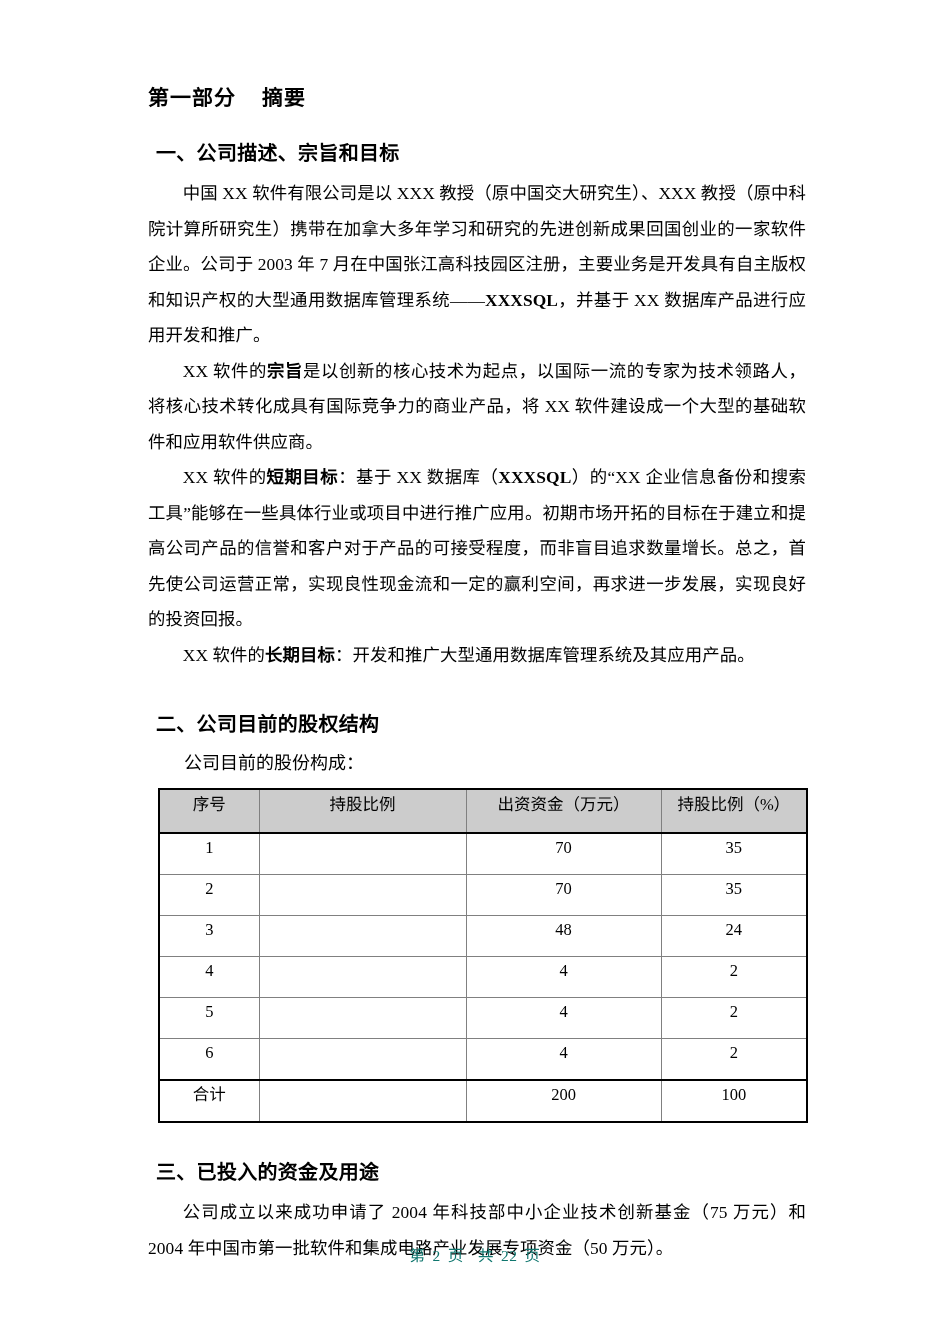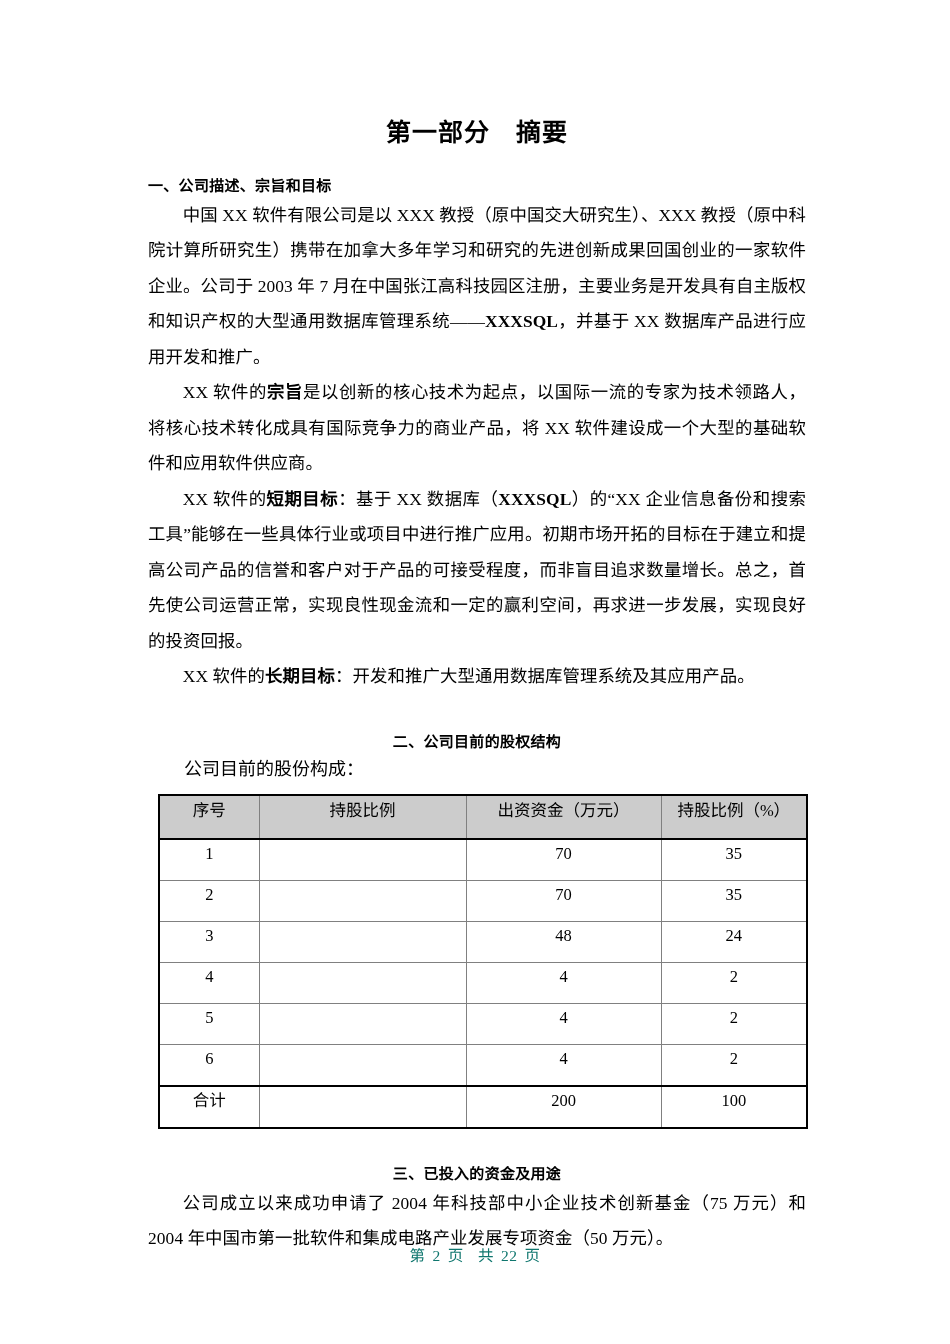--- a/index.html
+++ b/index.html
@@ -29,41 +29,41 @@
   .content {
     position: absolute;
     left: 148px;
     top: 0;
     width: 658px;
   }
 
   
   .doc-title {
     margin: 0;
-    padding-top: 117px;
-    text-align: center;
+    padding-top: 85px;
+    text-align: left;
     font-family: "DejaVu Sans", "Liberation Sans", sans-serif;
     font-weight: bold;
-    font-size: 25px;
+    font-size: 21px;
     letter-spacing: 1px;
     line-height: 1.25;
   }
   .doc-title .gap { display: inline-block; width: 26px; }
 
   .sec-heading {
-    margin: 0;
+    margin: 8px;
     font-family: "DejaVu Sans", "Liberation Sans", sans-serif;
     font-weight: bold;
-    font-size: 15px;
+    font-size: 20px;
     line-height: 1.5;
     letter-spacing: 0.3px;
   }
   #sec-1-heading { margin-top: 27px; }
-  #sec-2-heading { margin-top: 36px; text-align: center; }
-  #sec-3-heading { margin-top: 34px; text-align: center; }
+  #sec-2-heading { margin-top: 36px; }
+  #sec-3-heading { margin-top: 34px; }
 
   
   p.body {
     margin: 0;
     font-size: 17.4px;
     line-height: 35.5px;
     text-align: justify;
     text-justify: inter-ideograph;
     text-indent: 2em;
     letter-spacing: 0.1px;

